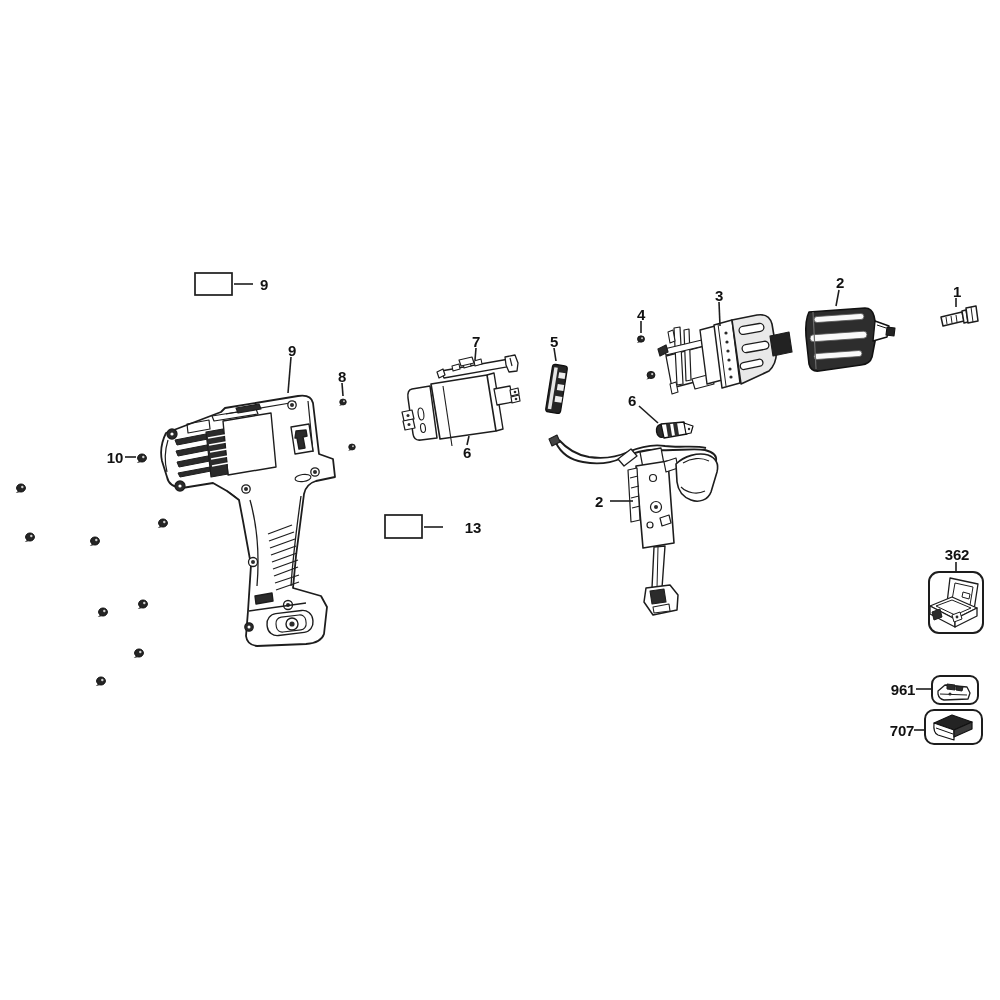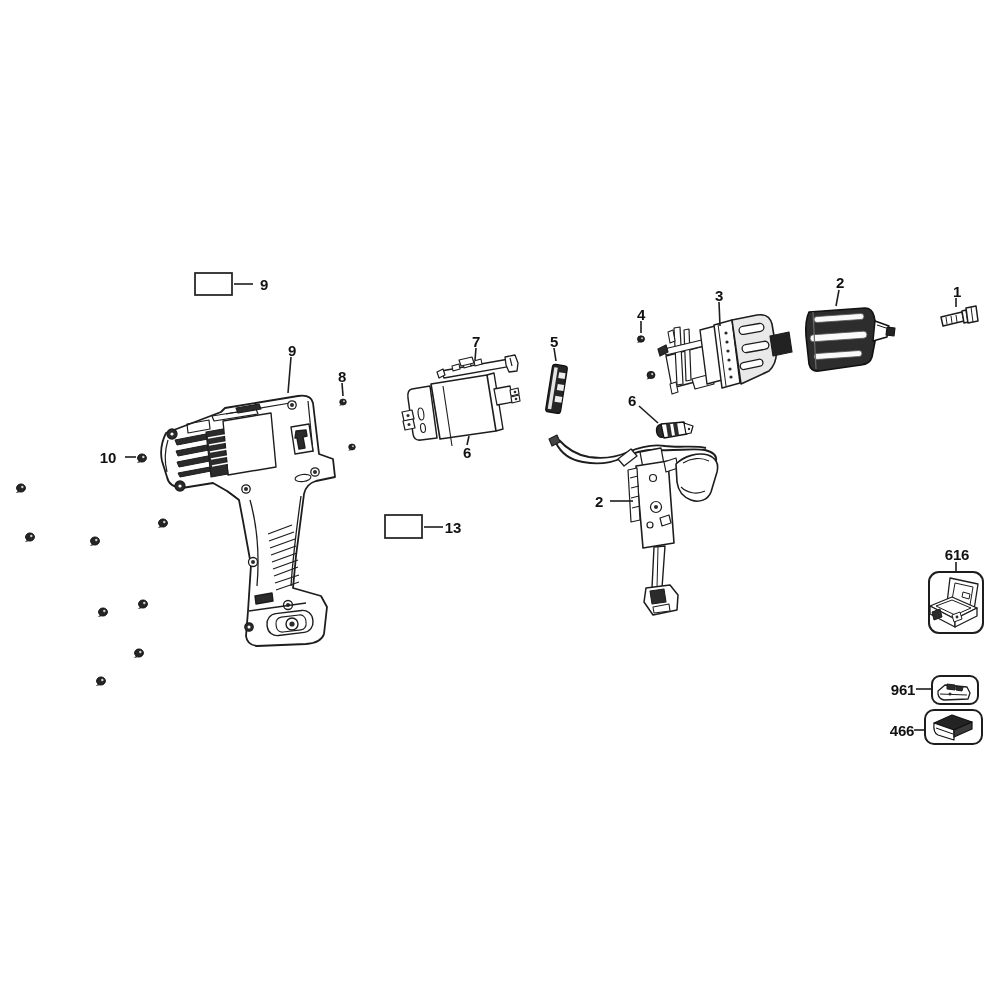--- a/index.html
+++ b/index.html
@@ -323,22 +323,22 @@
 
   <div class="callout" style="left:957px;top:291px">1</div>
   <div class="callout" style="left:840px;top:282px">2</div>
   <div class="callout" style="left:719px;top:295px">3</div>
   <div class="callout" style="left:641px;top:314px">4</div>
   <div class="callout" style="left:554px;top:341px">5</div>
   <div class="callout" style="left:467px;top:452px">6</div>
   <div class="callout" style="left:476px;top:341px">7</div>
   <div class="callout" style="left:342px;top:376px">8</div>
   <div class="callout" style="left:292px;top:350px">9</div>
-  <div class="callout" style="left:108px;top:457px">10</div>
+  <div class="callout" style="left:115px;top:457px">10</div>
   <div class="callout" style="left:599px;top:501px">2</div>
   <div class="callout" style="left:632px;top:400px">6</div>
-  <div class="callout" style="left:453px;top:527px">13</div>
+  <div class="callout" style="left:473px;top:527px">13</div>
   <div class="callout" style="left:264px;top:284px">9</div>
-  <div class="callout" style="left:957px;top:554px">616</div>
+  <div class="callout" style="left:957px;top:554px">362</div>
   <div class="callout" style="left:903px;top:689px">961</div>
-  <div class="callout" style="left:902px;top:730px">466</div>
+  <div class="callout" style="left:902px;top:730px">707</div>
 
 </div>
 
 </body></html>

